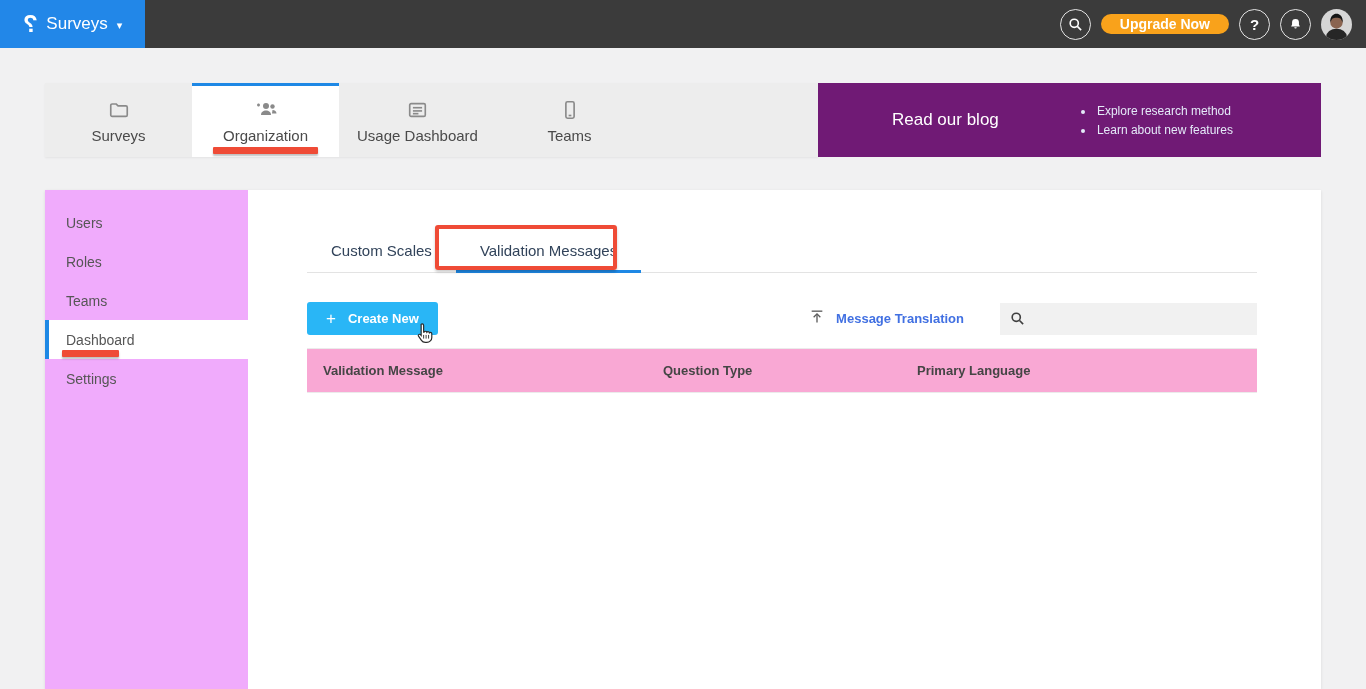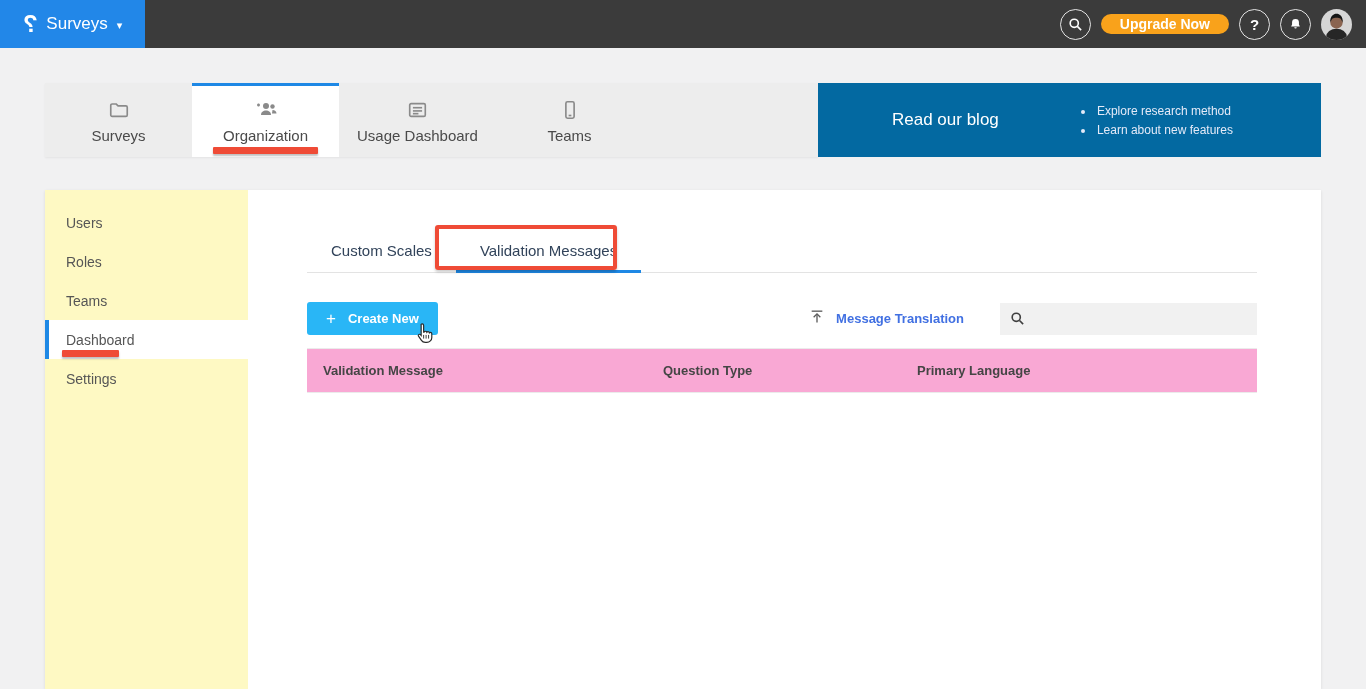--- a/index.html
+++ b/index.html
@@ -26,29 +26,29 @@
   .navrow { position:absolute; left:45px; top:83px; width:1276px; height:74px; display:flex; }
   .tabstrip { flex:1; background:#ededed; display:flex; box-shadow:0 1px 2px rgba(0,0,0,.06); }
   .nav-tab { width:147px; display:flex; flex-direction:column; align-items:center; justify-content:center;
     gap:6px; border-top:3px solid transparent; color:#4a4a4a; cursor:pointer; position:relative; }
   .nav-tab.wide { width:157px; }
   .nav-tab.active { background:#fff; border-top-color:#1e88e5; }
   .nav-tab .nt-icon { height:22px; color:#8a8a8a; }
   .nav-tab .nt-label { font-size:15px; }
   .ann-underline { position:absolute; height:7px; background:#ef4b36; box-shadow:0 2px 2px rgba(0,0,0,.25); border-radius:1px; }
   .nav-tab .ann-underline { left:21px; right:21px; bottom:3px; }
-  .blogpanel { width:503px; background:#0369a1; display:flex; align-items:center; cursor:pointer; }
+  .blogpanel { width:503px; background:#701a75; display:flex; align-items:center; cursor:pointer; }
   .blog-title { color:#fff; font-size:17px; font-weight:500; margin-left:74px; }
   .blog-bullets { margin-left:auto; margin-right:88px; list-style:disc; color:#fff; }
   .blog-bullets li { font-size:12px; color:#e4eaf8; margin:5px 0; padding-left:2px; }
 
   
   .card { position:absolute; left:45px; top:190px; width:1276px; height:499px; background:#fff;
     box-shadow:0 1px 3px rgba(0,0,0,.1); display:flex; }
-  .sidebar { width:203px; background:#fef9c3; flex-shrink:0; padding-top:13px;text-align:center; }
+  .sidebar { width:203px; background:#f0abfc; flex-shrink:0; padding-top:13px;text-align:center; }
   .side-item { position:relative; height:39px; display:flex; align-items:center; padding-left:17px;
     font-size:14px; color:#565656; border-left:4px solid transparent; cursor:pointer; }
   .side-item.active { background:#fff; border-left-color:#1e88e5; }
   .side-item .ann-underline { left:13px; bottom:2px; width:57px; }
 
   .content { flex:1; padding:43px 64px 0 59px; position:relative; }
 
   .main-tabs { position:relative; display:flex; border-bottom:1px solid #e3e3e3; }
   .main-tab { padding:9px 24px 11px 24px; font-size:15px; font-weight:500; color:#31435a; cursor:pointer;
     border-bottom:3px solid transparent; margin-bottom:-1px; }

